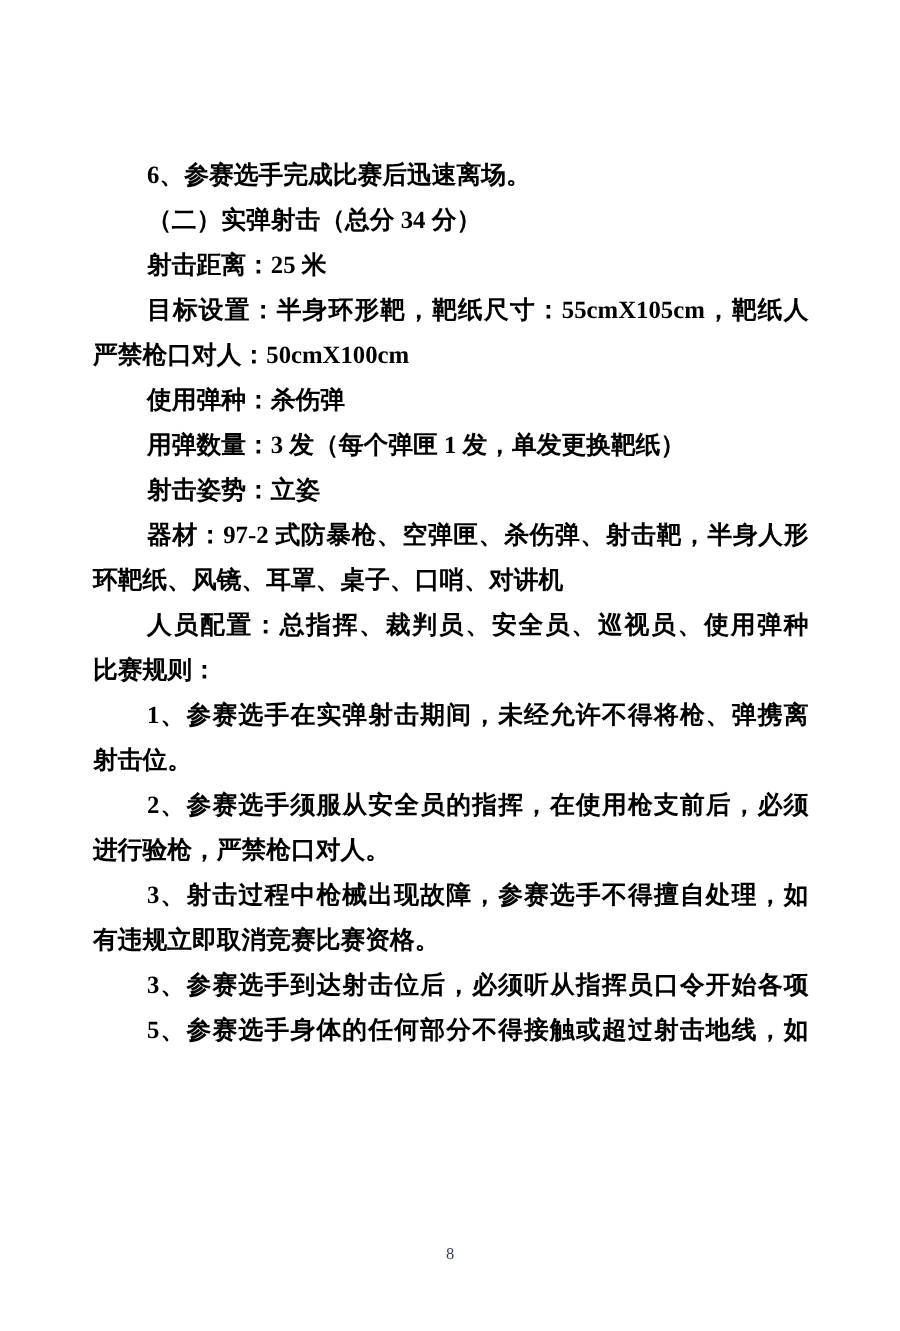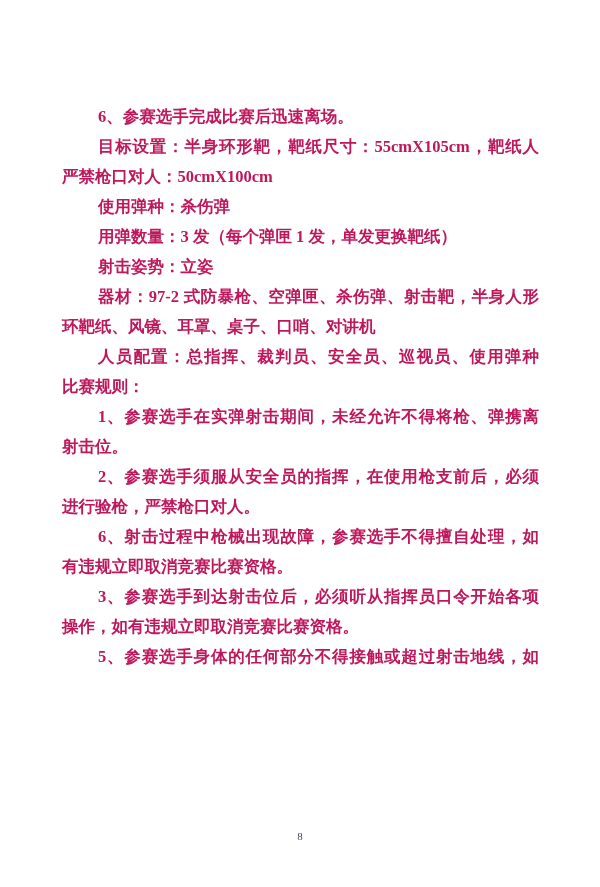--- a/index.html
+++ b/index.html
@@ -22,21 +22,21 @@
     position: absolute;
     left: 62px;
     top: 102px;
     width: 477px;
   }
   .line {
     font-size: 16.5px;
     line-height: 30px;
     font-weight: 700;
     white-space: nowrap;
-    color: #be185d;
+    color: #000000;
   }
   .line.indent {
     padding-left: 36px;
   }
   .line.full {
     text-align: justify;
     text-align-last: justify;
   }
   .page-number {
     position: absolute;
@@ -48,33 +48,34 @@
     font-weight: 400;
     color: #3c4156;
   }
 </style>
 </head>
 <body>
 
 <div class="page">
   <div class="body-text">
     <div class="line indent">6、参赛选手完成比赛后迅速离场。</div>
+    <div class="line indent">（二）实弹射击（总分 34 分）</div>
+    <div class="line indent">射击距离：25 米</div>
     <div class="line indent full">目标设置：半身环形靶，靶纸尺寸：55cmX105cm，靶纸人</div>
     <div class="line">严禁枪口对人：50cmX100cm</div>
     <div class="line indent">使用弹种：杀伤弹</div>
     <div class="line indent">用弹数量：3 发（每个弹匣 1 发，单发更换靶纸）</div>
     <div class="line indent">射击姿势：立姿</div>
     <div class="line indent full">器材：97-2 式防暴枪、空弹匣、杀伤弹、射击靶，半身人形</div>
     <div class="line">环靶纸、风镜、耳罩、桌子、口哨、对讲机</div>
     <div class="line indent full">人员配置：总指挥、裁判员、安全员、巡视员、使用弹种</div>
     <div class="line">比赛规则：</div>
     <div class="line indent full">1、参赛选手在实弹射击期间，未经允许不得将枪、弹携离</div>
     <div class="line">射击位。</div>
     <div class="line indent full">2、参赛选手须服从安全员的指挥，在使用枪支前后，必须</div>
     <div class="line">进行验枪，严禁枪口对人。</div>
-    <div class="line indent full">6、射击过程中枪械出现故障，参赛选手不得擅自处理，如</div>
+    <div class="line indent full">3、射击过程中枪械出现故障，参赛选手不得擅自处理，如</div>
     <div class="line">有违规立即取消竞赛比赛资格。</div>
     <div class="line indent full">3、参赛选手到达射击位后，必须听从指挥员口令开始各项</div>
-    <div class="line">操作，如有违规立即取消竞赛比赛资格。</div>
     <div class="line indent full">5、参赛选手身体的任何部分不得接触或超过射击地线，如</div>
   </div>
   <div class="page-number">8</div>
 </div>
 
 </body></html>

